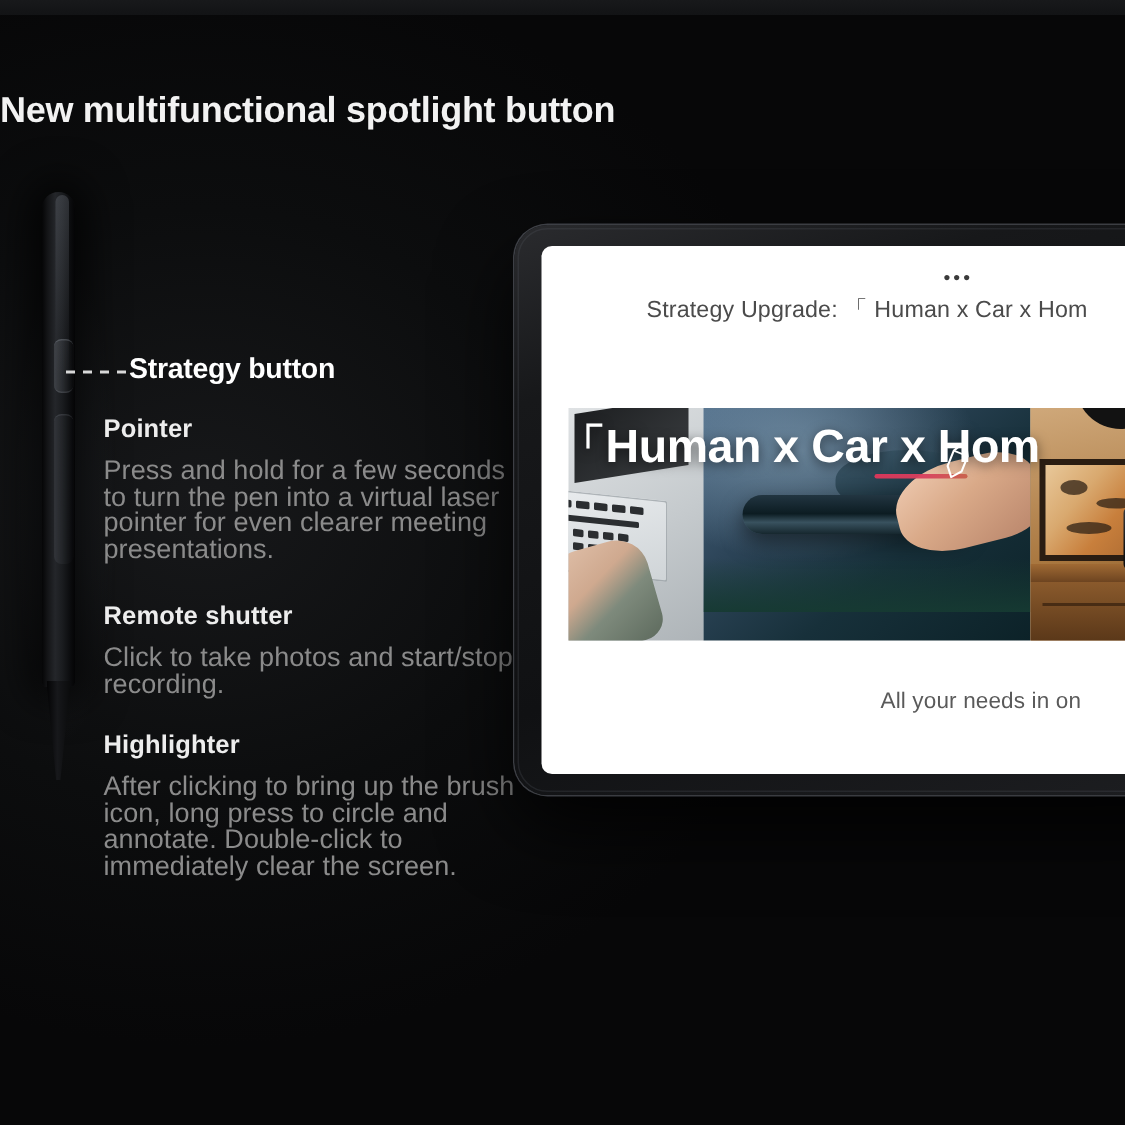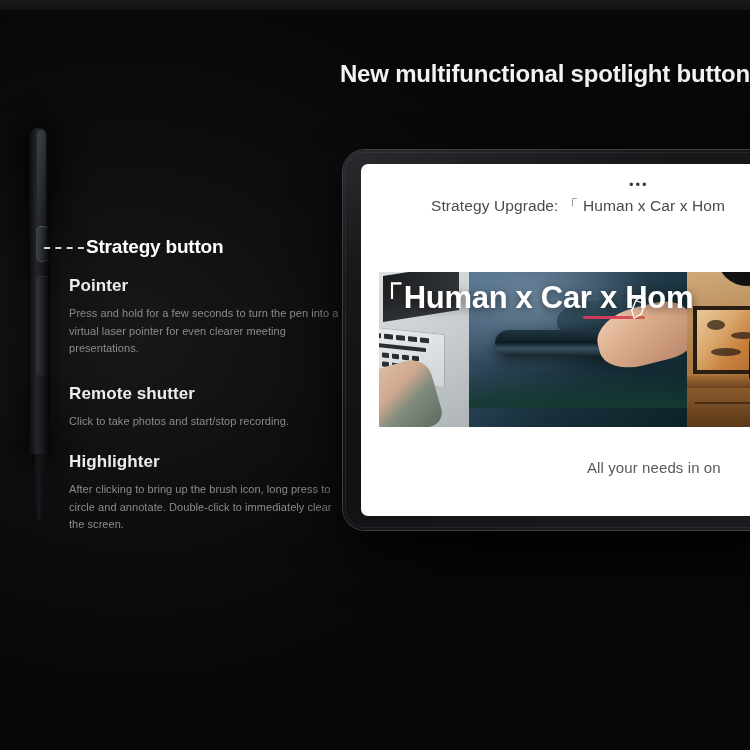--- a/index.html
+++ b/index.html
@@ -20,21 +20,21 @@
     overflow:hidden;
   }
   .topband {
     position:absolute; left:0; top:0; width:750px; height:10px;
     background:linear-gradient(180deg,#18191b,#121315);
   }
 
   
   #title {
     position:absolute; left:0; top:60px; width:750px;
-    text-align:right;
+    text-align:left;
     color:#f2f2f2;
     font-size:24px; font-weight:bold;
     letter-spacing:-0.2px;
   }
 
   
   #pen {
     position:absolute; left:22px; top:128px;
     width:34px; height:390px;
   }
@@ -87,21 +87,21 @@
   }
 
   
   #features { position:absolute; left:69px; top:276px; width:276px; }
   .feat { margin-bottom:22px; }
   .feat-title {
     color:#ededed; font-size:17px; font-weight:700; letter-spacing:.1px;
     margin-bottom:9px;
   }
   .feat-body {
-    color:#8b8b8b; font-size:11px; line-height:17.5px; letter-spacing:.05px;
+    color:#8b8b8b; font-size:18px; line-height:17.5px; letter-spacing:.05px;
   }
   #footnote {
     position:absolute; left:69px; top:679px;
     color:#7e7e7e; font-size:12.7px; letter-spacing:.05px;
   }
 
   
   #tablet {
     position:absolute; left:343px; top:150px;
     width:460px; height:380px;

